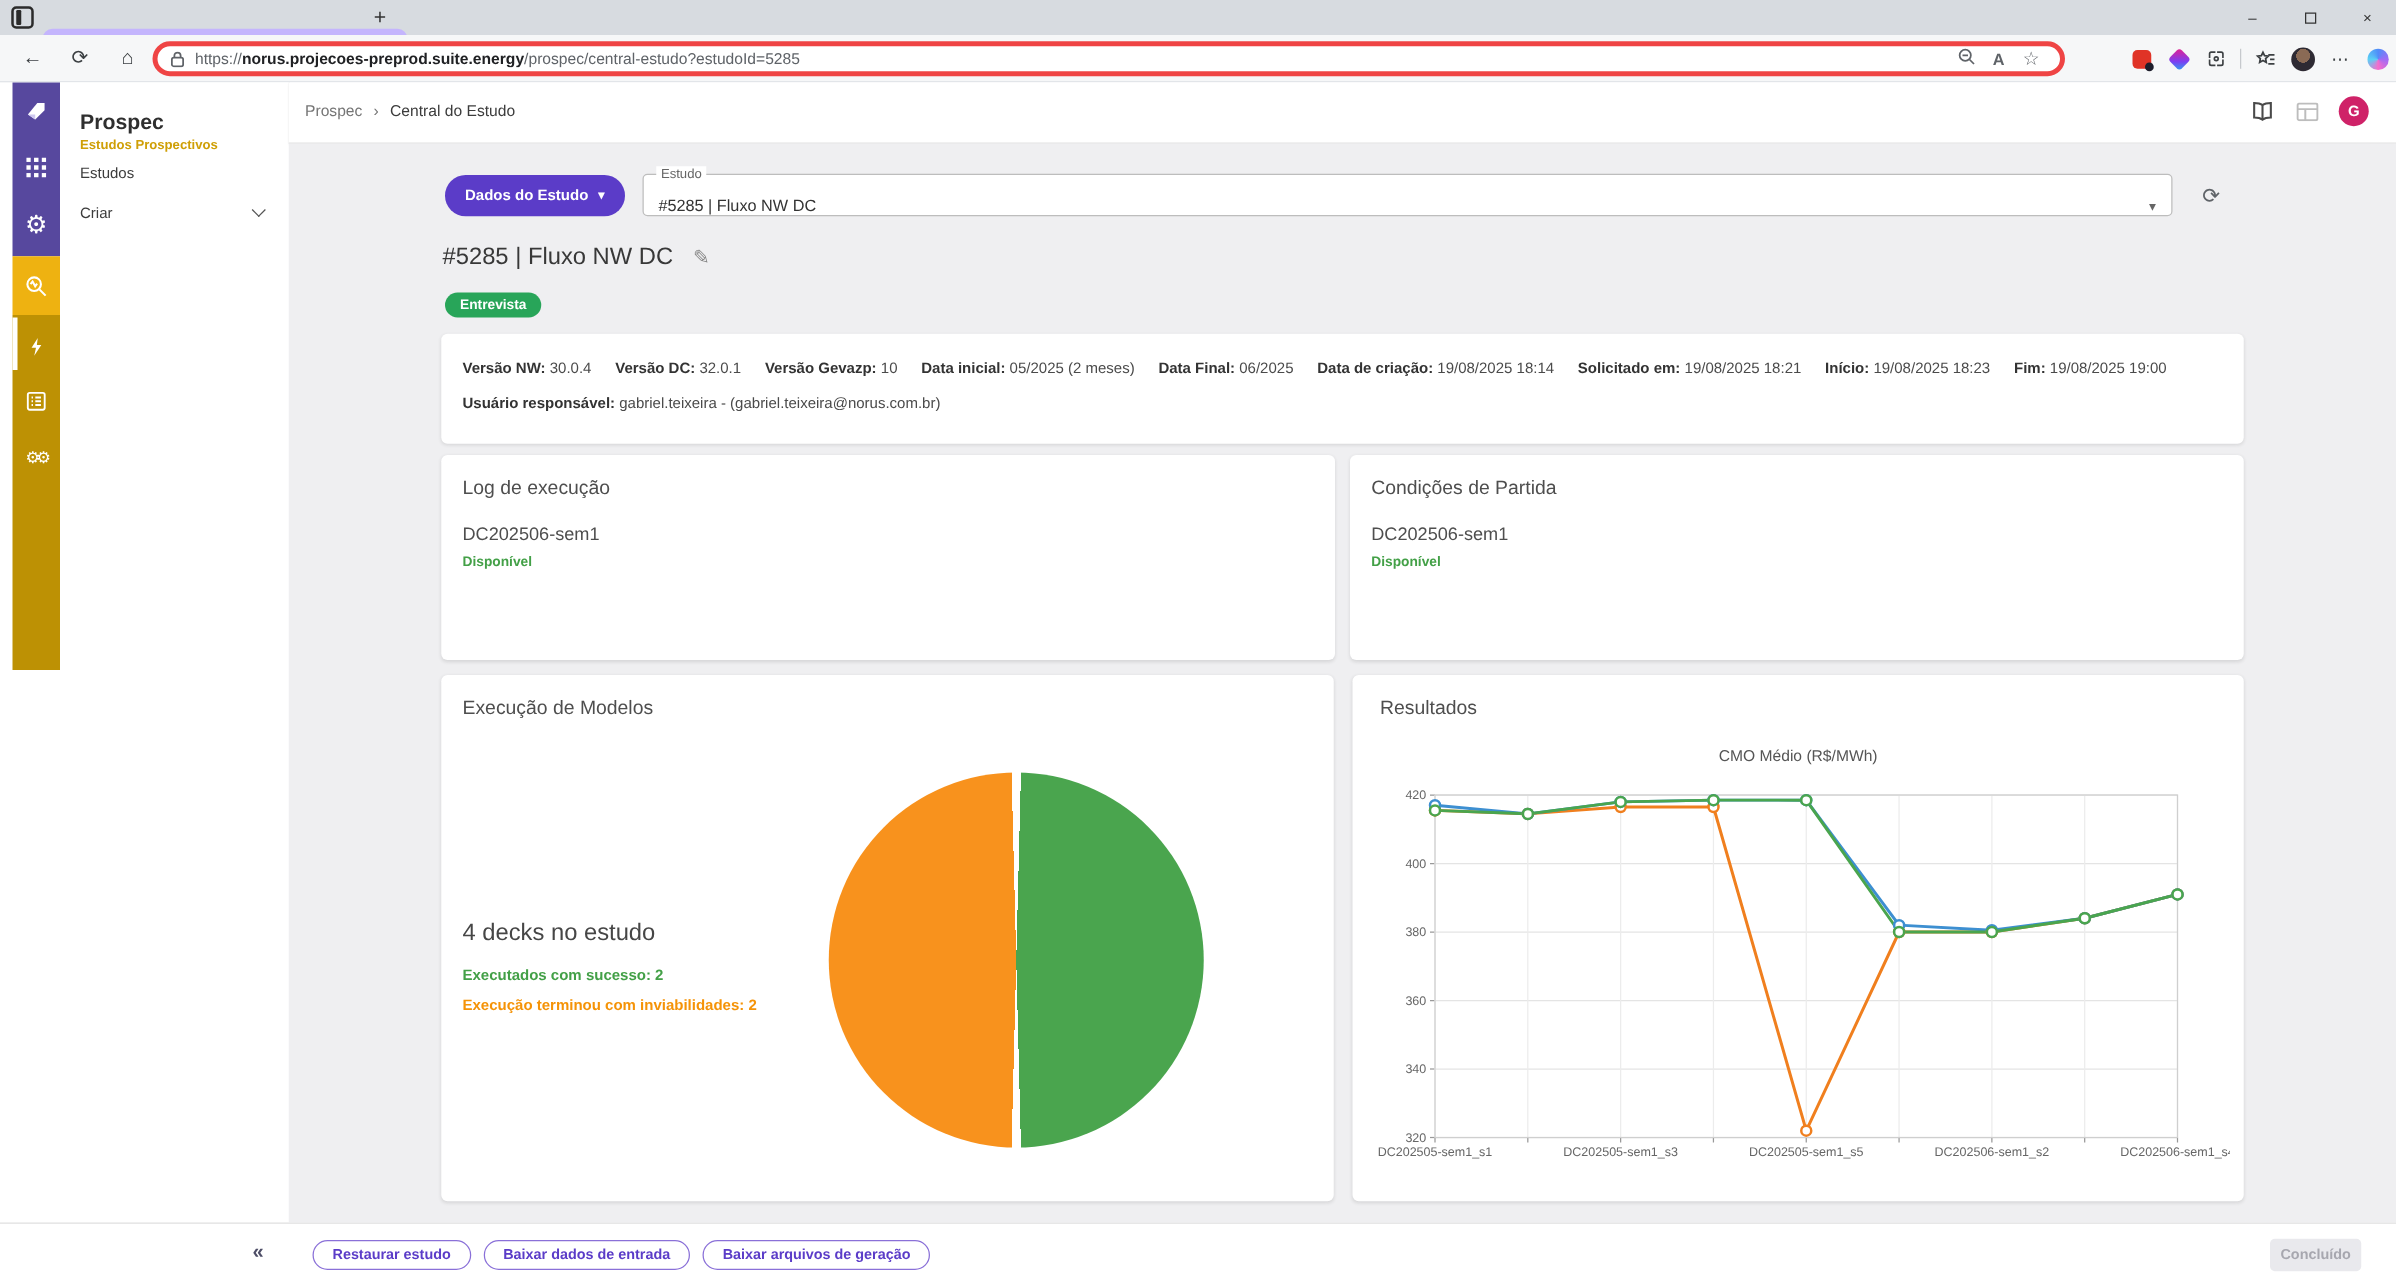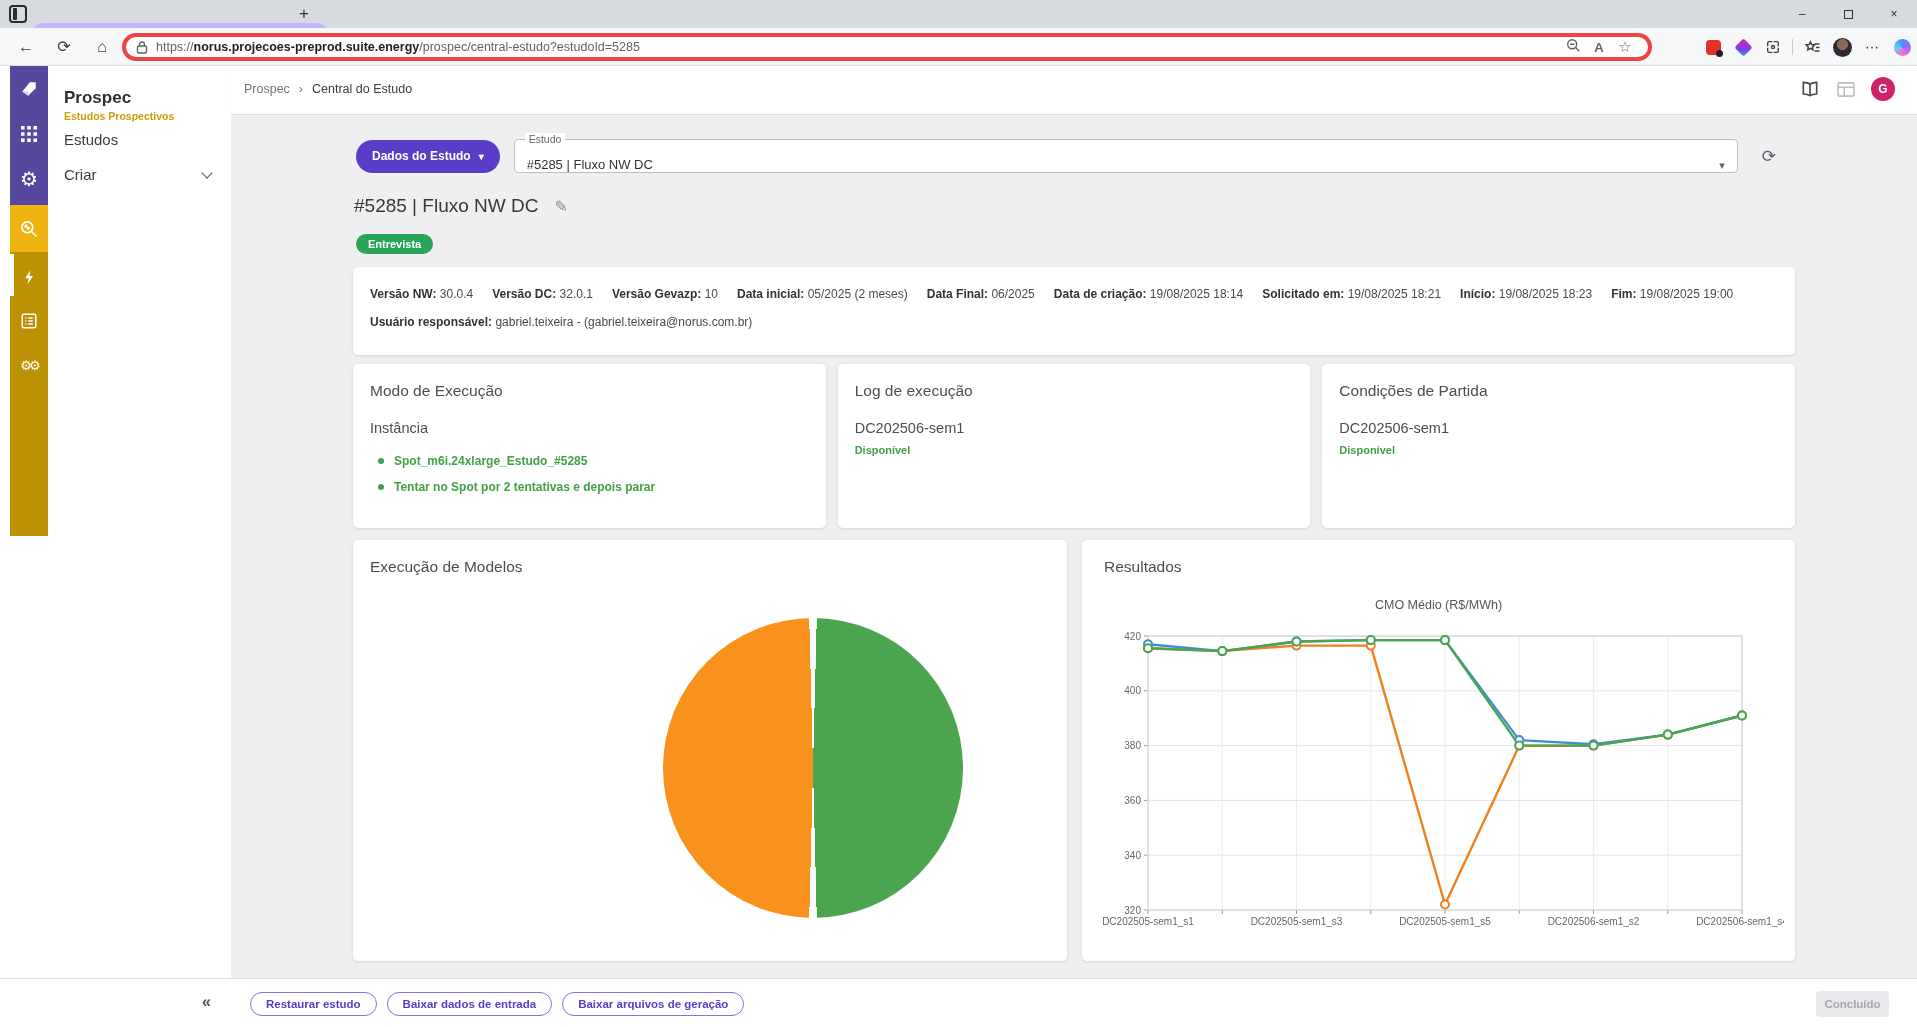--- a/index.html
+++ b/index.html
@@ -41,21 +41,21 @@
   .rail { position:absolute; left:10px; top:0; width:38px; height:470px; }
   .rail-purple { position:absolute; top:0; width:38px; height:139px; background:#57489e; display:flex; flex-direction:column; align-items:center; gap:23px; padding-top:12px; }
   .rail-bright { position:absolute; top:139px; width:38px; height:47px; background:#eeb211; display:flex; align-items:center; justify-content:center; }
   .rail-gold { position:absolute; top:186px; width:38px; height:284px; background:#bd9104; display:flex; flex-direction:column; align-items:center; gap:22px; padding-top:14px; }
   .rail-ind { position:absolute; left:0; top:188px; width:4px; height:42px; background:#fff; }
   .railico { width:22px; height:22px; display:flex; align-items:center; justify-content:center; color:#fff; font-size:19px; cursor:pointer; }
 
   .sidebar { position:absolute; left:48px; top:0; width:183px; bottom:49px; background:#fff; }
   .sb-title { font-size:17px; font-weight:bold; color:#2f2f2f; margin:22px 0 2px 16px; }
   .sb-sub { font-size:10.5px; font-weight:bold; color:#cf9f06; margin-left:16px; }
-  .sb-item { font-size:15px; color:#3c3c3c; margin:0 8px; padding:9px 8px; border-radius:4px; cursor:pointer; display:flex; align-items:center; justify-content:space-between; }
+  .sb-item { font-size:12px; color:#3c3c3c; margin:0 8px; padding:9px 8px; border-radius:4px; cursor:pointer; display:flex; align-items:center; justify-content:space-between; }
   .sb-item:first-of-type { margin-top:16px; }
   .chev { width:8px; height:8px; border-right:1.6px solid #555; border-bottom:1.6px solid #555; transform:rotate(45deg); margin-right:4px; margin-top:-4px; }
   .vline { position:absolute; left:231px; top:0; width:1px; height:49px; background:#e4e4e4; }
 
   .main { position:absolute; left:231px; top:0; right:0; bottom:0; }
   .appheader { position:absolute; left:0; top:0; right:0; height:49px; background:#fff; border-bottom:1px solid #e2e2e2; box-shadow:0 1px 2px rgba(0,0,0,.05); }
   .crumbs { position:absolute; left:13px; top:16px; font-size:12.5px; color:#757575; display:flex; gap:9px; }
   .crumb-last { color:#3c3c3c; }
   .hdr-icons { position:absolute; right:22px; top:11px; display:flex; align-items:center; gap:14px; }
   .hdr-ico { width:22px; height:22px; display:flex; align-items:center; justify-content:center; cursor:pointer; }
@@ -325,42 +325,39 @@
               <span><b>Início:</b> 19/08/2025 18:23</span>
               <span><b>Fim:</b> 19/08/2025 19:00</span>
             </div>
           <div class="info-row" id="info-row2">
               <span><b>Usuário responsável:</b> gabriel.teixeira - (gabriel.teixeira@norus.com.br)</span>
             </div>
         </div>
 
         <div class="cards3">
           <div class="card">
-            <div class="card-h">Modo de Execução</div>
-            <div class="card-sub">Instância</div>
-            <ul class="bullets" id="bullets">
-                <li>Spot_m6i.24xlarge_Estudo_#5285</li>
-                <li>Tentar no Spot por 2 tentativas e depois parar</li>
-              </ul>
-          </div>
-          <div class="card">
             <div class="card-h">Log de execução</div>
             <div class="deck-name">DC202506-sem1</div>
             <div class="status-ok">Disponível</div>
           </div>
           <div class="card">
             <div class="card-h">Condições de Partida</div>
             <div class="deck-name">DC202506-sem1</div>
             <div class="status-ok">Disponível</div>
           </div>
         </div>
 
         <div class="cards2">
           <div class="card card-models">
             <div class="card-h">Execução de Modelos</div>
+            <div class="models-text">
+              <div class="decks-line">4 decks no estudo</div>
+              <div class="succ-line">Executados com sucesso: 2</div>
+              <div class="inv-line">Execução terminou com inviabilidades: 2</div>
+            </div>
             <div class="pie" id="pie" style="background: conic-gradient(rgb(255, 255, 255) 0deg, rgb(255, 255, 255) 0.4%, rgb(74, 165, 78) 0.4%, rgb(74, 165, 78) 49.6%, rgb(255, 255, 255) 49.6%, rgb(255, 255, 255) 50.4%, rgb(248, 146, 29) 50.4%, rgb(248, 146, 29) 99.6%, rgb(255, 255, 255) 99.6%, rgb(255, 255, 255) 100%);"></div>
           </div>
           <div class="card card-results">
             <div class="card-h">Resultados</div>
             <div class="chart-title">CMO Médio (R$/MWh)</div>
             <div class="chart-wrap">
               <svg id="line-chart" width="692" height="318" viewBox="0 0 692 318">
                   <line x1="56" y1="292" x2="650" y2="292" stroke="#e4e4e4" stroke-width="1"></line>
                   <text x="49" y="295.5" text-anchor="end" class="tick">320</text>
                   <line x1="52" y1="292" x2="56" y2="292" stroke="#999"></line>

